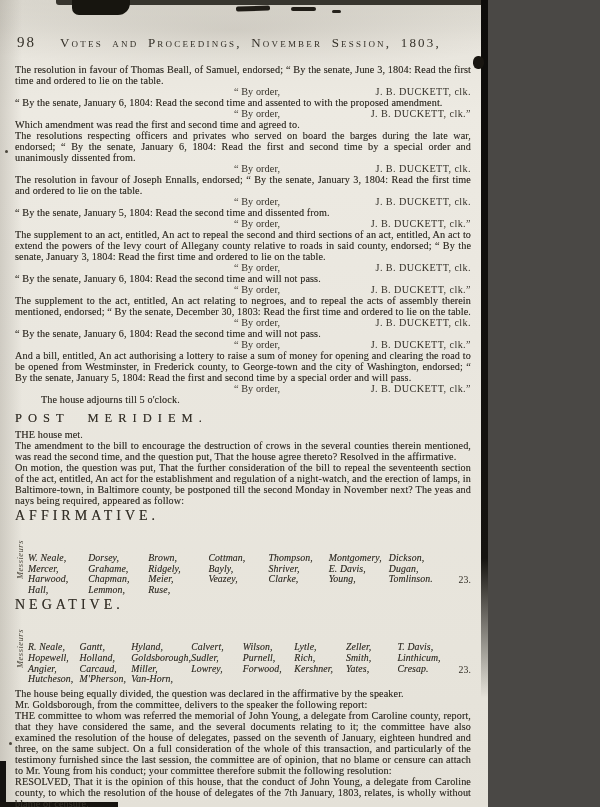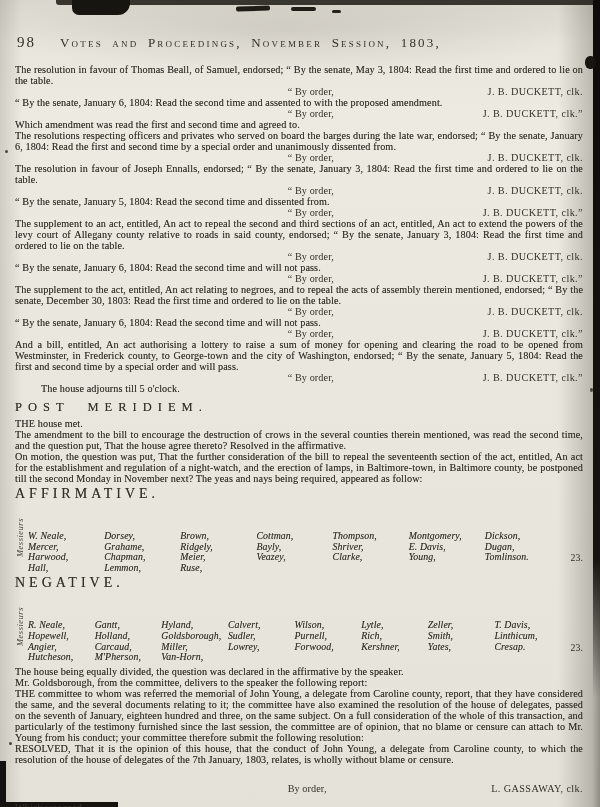--- a/index.html
+++ b/index.html
@@ -1,20 +1,20 @@
 <!DOCTYPE html>
 <html><head>
 <meta charset="utf-8">
 <style>
   * { box-sizing: border-box; }
   html, body { margin: 0; padding: 0; background: #4a4845; }
 
   .scan {
     position: relative;
-    width: 600px;
+    width: 488px;
     height: 807px;
     overflow: hidden;
     font-family: "Liberation Serif", "DejaVu Serif", serif;
     color: #343028;
     background: linear-gradient(180deg, #d9d6cd 0px, #e8e5dd 42px, #edeae2 110px, #eae7df 340px, #e7e4db 650px, #e4e1d8 807px);
   }
   .scan::before {
     content: "";
     position: absolute; inset: 0;
     background:
@@ -101,21 +101,21 @@
   <div class="speck speck-3"></div>
 
   <div class="page-inner">
     <header class="page-header">
       <span class="page-num">98</span>
       <span class="page-title">Votes and Proceedings, November Session, 1803,</span>
     </header>
 
     <div class="doc-body">
 
-    <p class="para">The resolution in favour of Thomas Beall, of Samuel, endorsed; “ By the senate, May 3, 1804: Read the first time and ordered to lie on the table.</p>
+    <p class="para">The resolution in favour of Thomas Beall, of Samuel, endorsed; “ By the senate, June 3, 1804: Read the first time and ordered to lie on the table.</p>
         <div class="order-row">
           <span class="order-by">“ By order,</span>
           <span class="order-clerk">J. B. DUCKETT, clk.</span>
         </div>
         <p class="para">“ By the senate, January 6, 1804: Read the second time and assented to with the proposed amendment.</p>
         <div class="order-row">
           <span class="order-by">“ By order,</span>
           <span class="order-clerk">J. B. DUCKETT, clk.”</span>
         </div>
         <p class="para">Which amendment was read the first and second time and agreed to.</p>

